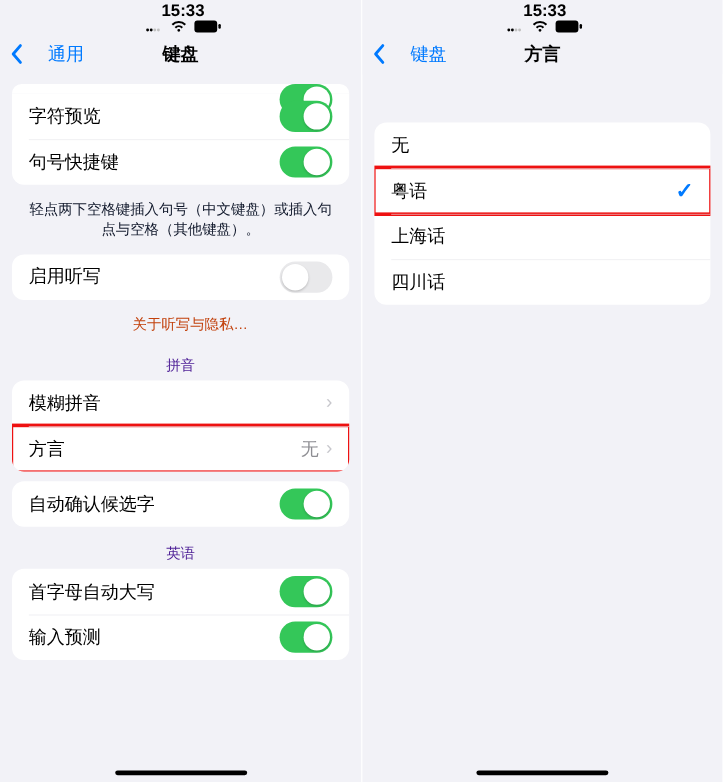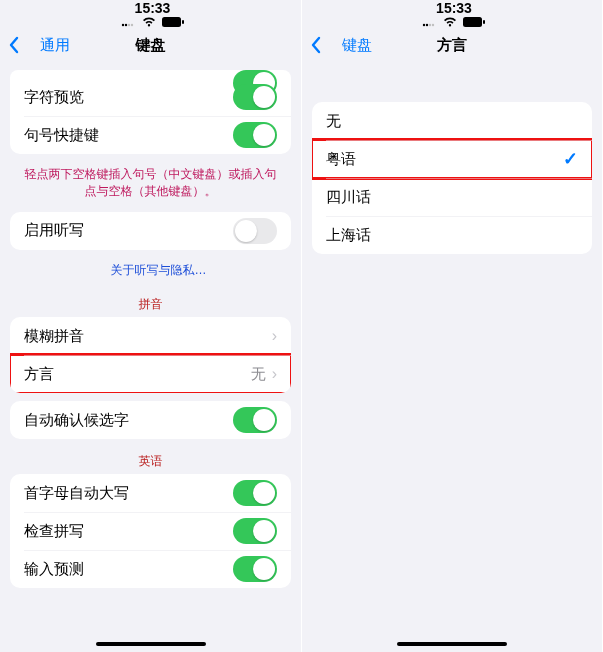--- a/index.html
+++ b/index.html
@@ -75,28 +75,28 @@
     position: absolute;
     left: 14px; right: 0; top: 0;
     height: 1px;
     background: #e5e5ea;
     transform: scaleY(0.5);
   }
   .row .right { display: flex; align-items: center; gap: 6px; }
   .value { color: #8e8e93; font-size: 15px; }
   .chevron { color: #c7c7cc; font-size: 16px; }
   .footer {
-    color: #be185d;
+    color: #0f172a;
     font-size: 12px;
     padding: 4px 20px 12px 20px;
     line-height: 1.4;
   }
-  .footer.link { color: #1d4ed8; padding-left: 36px; }
+  .footer.link { color: #c2410c; padding-left: 36px; }
   .header-label {
-    color: #b91c1c;
+    color: #4c1d95;
     font-size: 12px;
     padding: 6px 20px 4px 20px;
   }
   .toggle {
     width: 44px; height: 26px;
     border-radius: 13px;
     position: relative;
     background: #34c759;
   }
   .toggle.off { background: #e9e9eb; }
@@ -237,26 +237,20 @@
 
     <div class="header-label">英语</div>
     <div class="group">
       <div class="row">
         <span>首字母自动大写</span>
         <div class="toggle">
             <div class="knob"></div>
           </div>
       </div>
       <div class="row">
-        <span>检查拼写</span>
-        <div class="toggle">
-            <div class="knob"></div>
-          </div>
-      </div>
-      <div class="row">
         <span>输入预测</span>
         <div class="toggle">
             <div class="knob"></div>
           </div>
       </div>
     </div>
   </div>
   <div class="home-indicator"></div>
 </div>
 
@@ -301,21 +295,21 @@
   <div class="content" style="padding-top:40px">
     <div class="group">
       <div class="row">
         <span>无</span>
       </div>
       <div class="row redbox">
         <span>粤语</span>
         <span class="check">✓</span>
       </div>
       <div class="row">
+        <span>上海话</span>
+      </div>
+      <div class="row">
         <span>四川话</span>
-      </div>
-      <div class="row">
-        <span>上海话</span>
       </div>
     </div>
   </div>
   <div class="home-indicator"></div>
 </div>
 
 </body></html>

